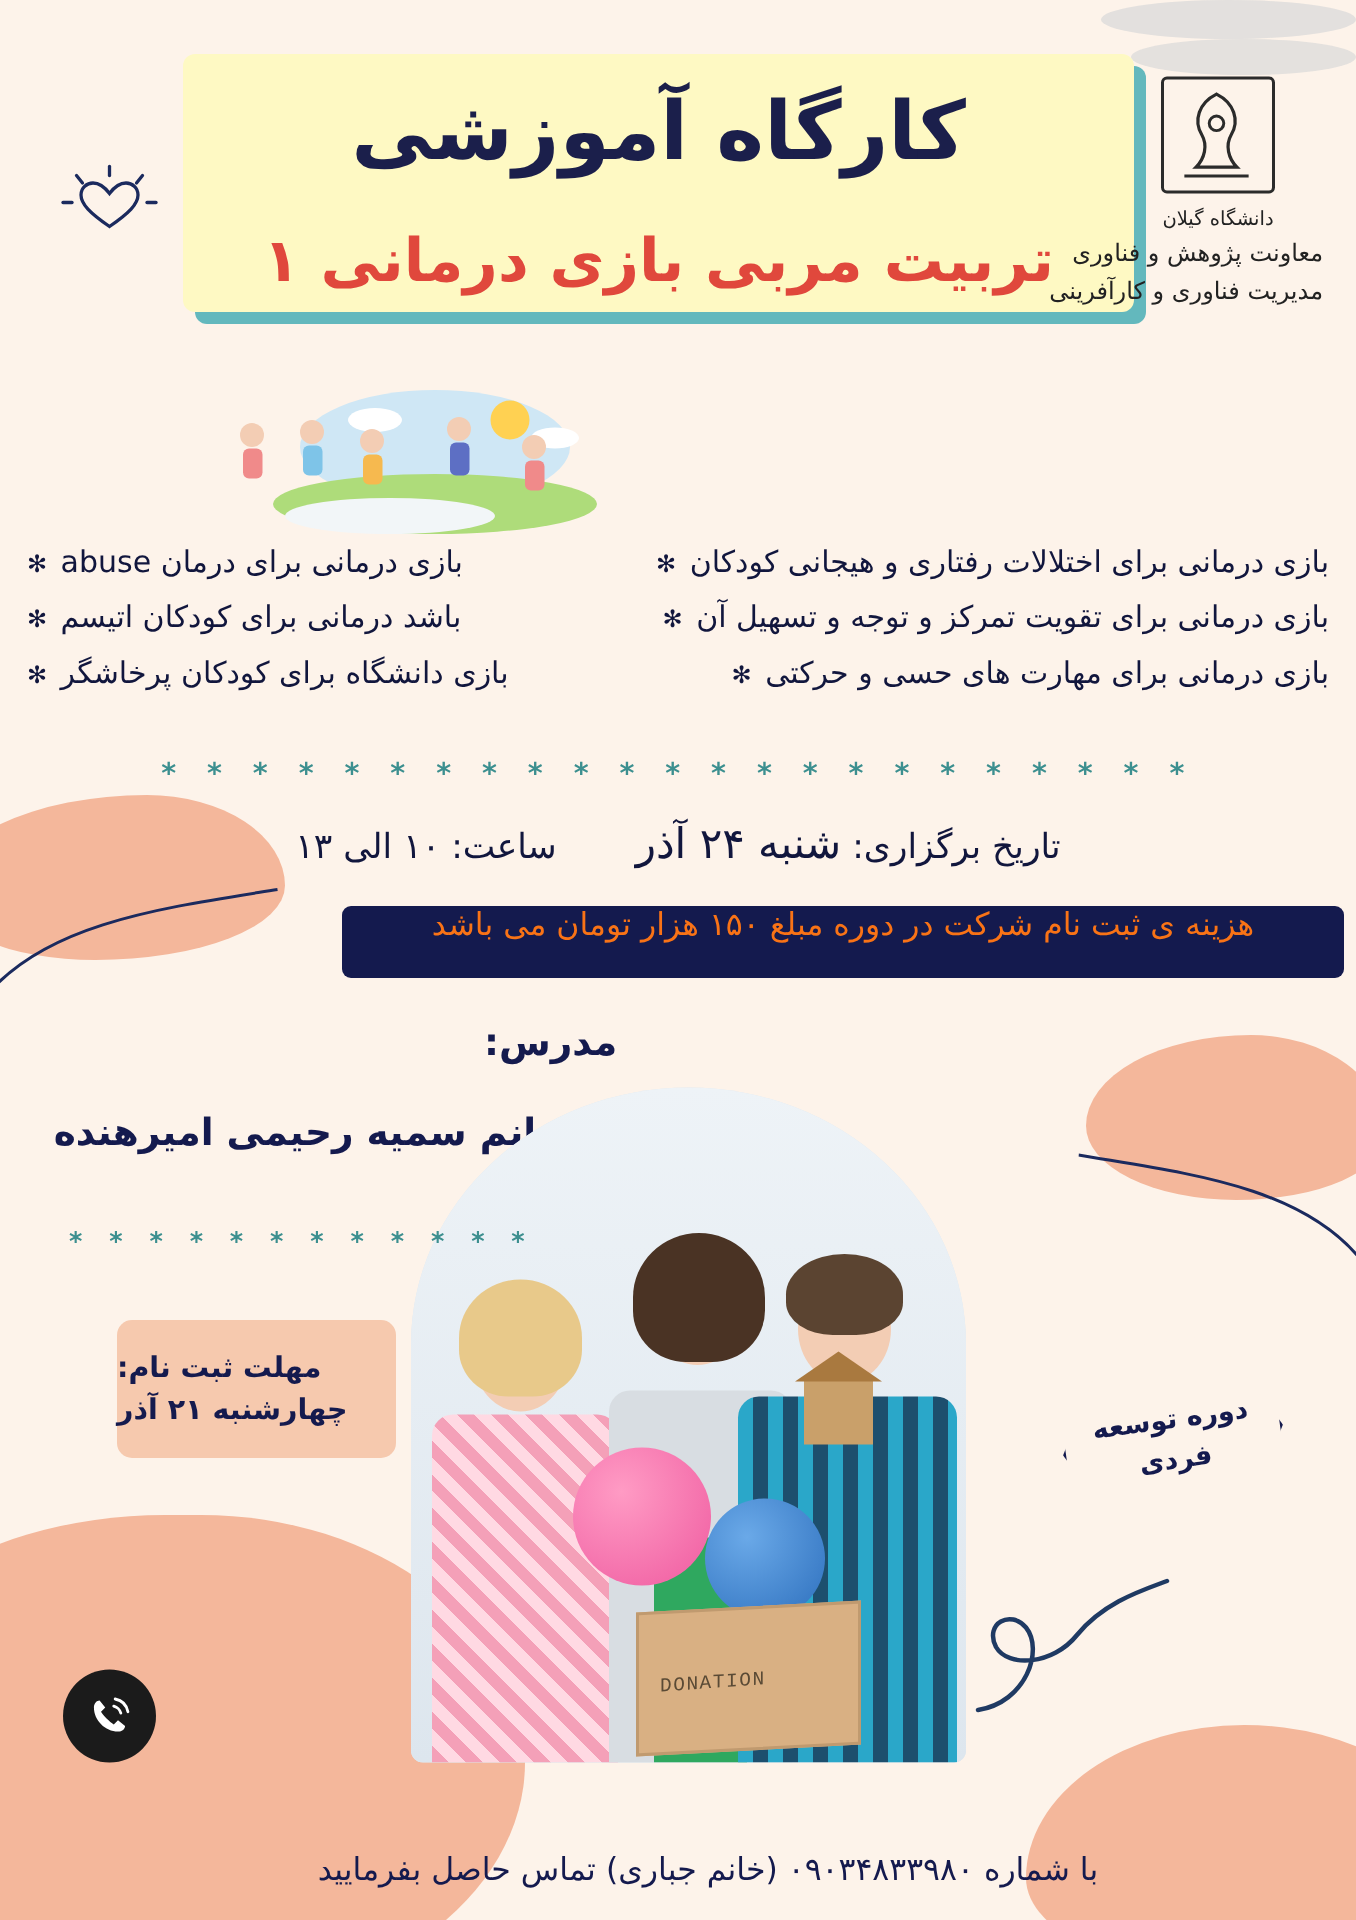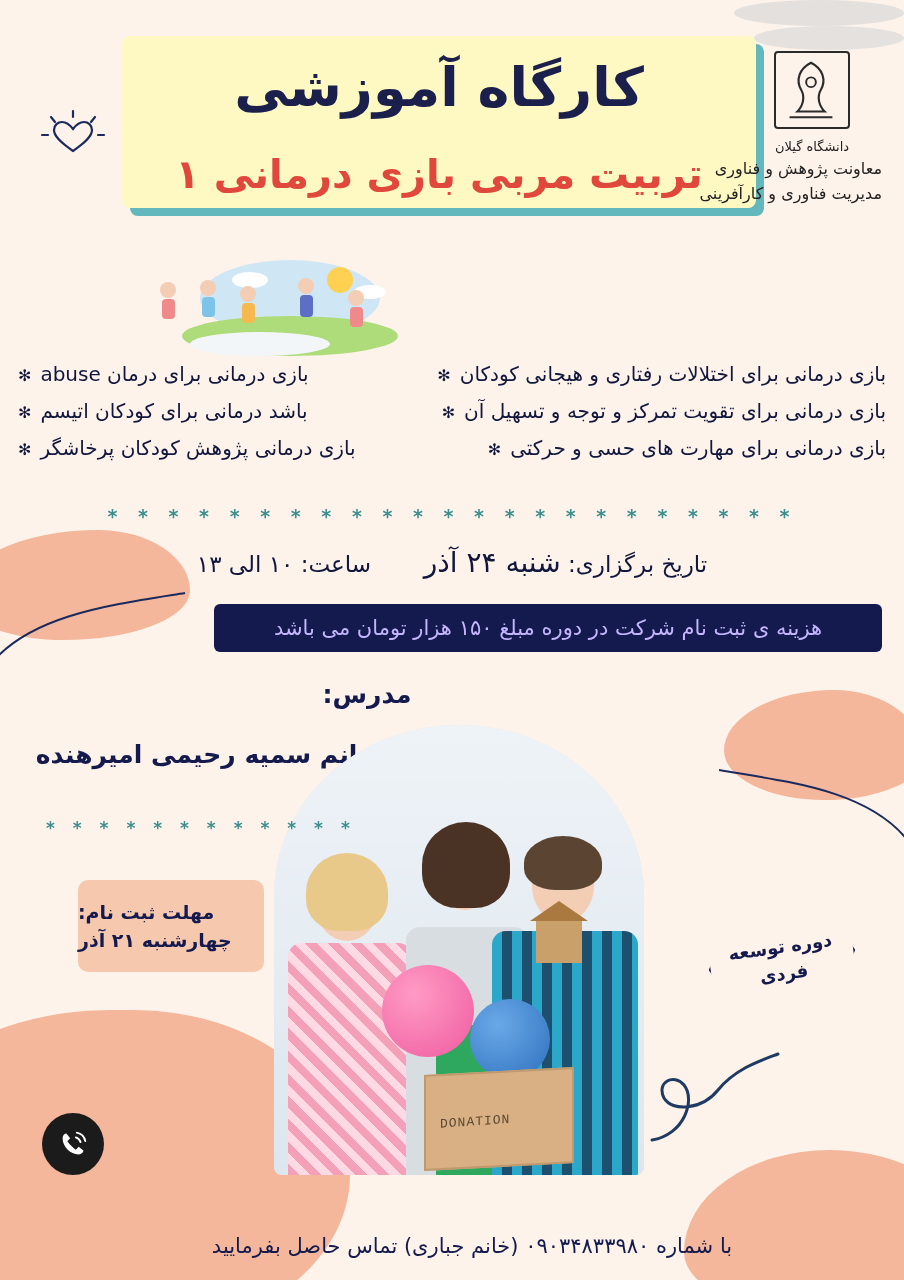--- a/index.html
+++ b/index.html
@@ -194,28 +194,27 @@
   }
   .date-line .strong {
     font-size: 28px;
     font-weight: normal;
   }
   .date-line .gap { display: inline-block; width: 38px; }
 
   
   .fee-banner {
     position: absolute;
-    left: 214px; top: 604px;
+    left: 228px; top: 604px;
     width: 668px; height: 48px;
     background: #141a4e;
     border-radius: 6px;
-    color: #c4b5fd;
+    color: #f97316;
     font-size: 21px;
     display: flex;
-    align-items: center;
     justify-content: center;
     padding: 0 14px;
   }
 
   
   .instructor-label {
     position: absolute;
     left: 0; right: 0; top: 680px;
     text-align: center;
     color: #141a4e;
@@ -443,21 +442,21 @@
       <div class="bullet-row">
         <span class="star">✻</span>
         <span>بازی درمانی برای درمان abuse</span>
       </div>
       <div class="bullet-row">
         <span class="star">✻</span>
         <span>باشد درمانی برای کودکان اتیسم</span>
       </div>
       <div class="bullet-row">
         <span class="star">✻</span>
-        <span>بازی درمانی پژوهش کودکان پرخاشگر</span>
+        <span>بازی دانشگاه برای کودکان پرخاشگر</span>
       </div>
     </div>
   </div>
 
   <div class="dots-divider">* * * * * * * * * * * * * * * * * * * * * * *</div>
 
   <div class="date-line">
     <span>تاریخ برگزاری:</span>
     <span class="strong">شنبه ۲۴ آذر</span>
     <span class="gap"></span>

